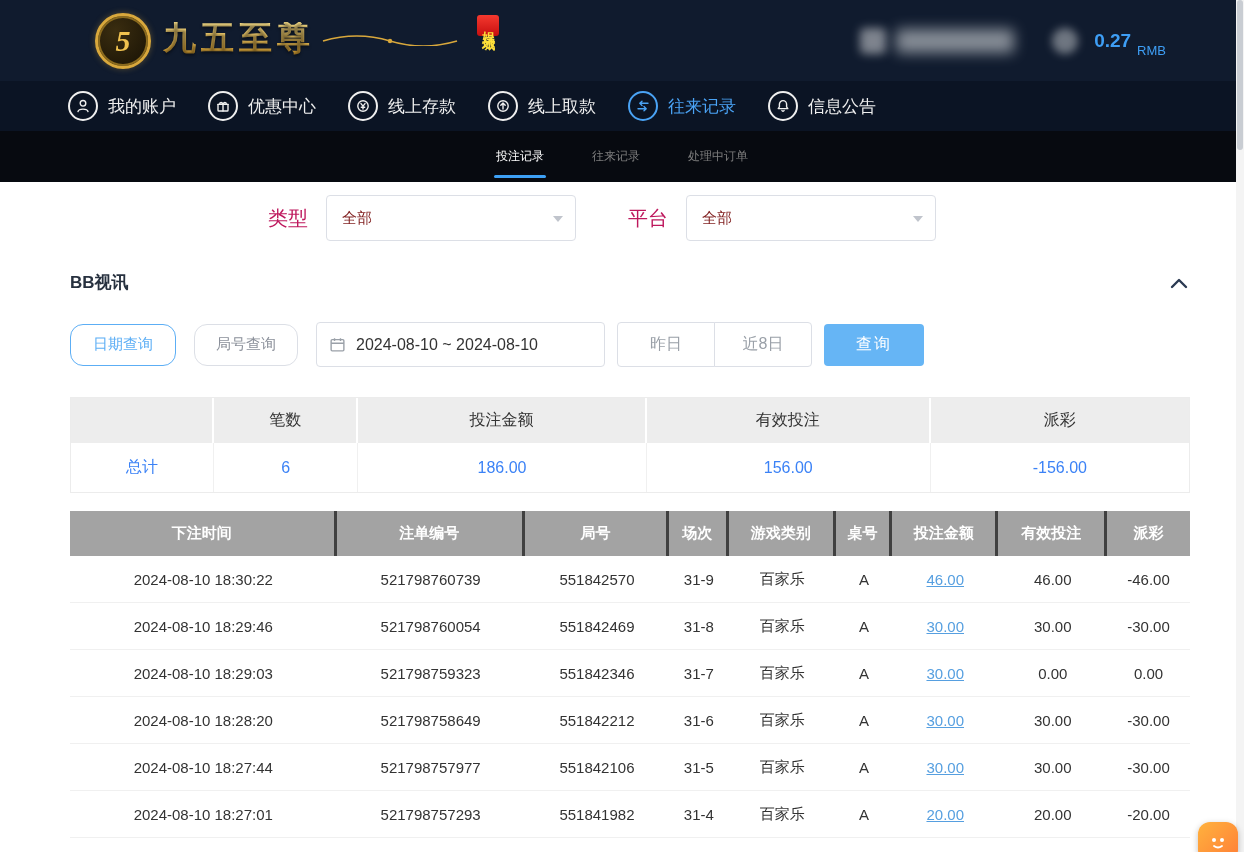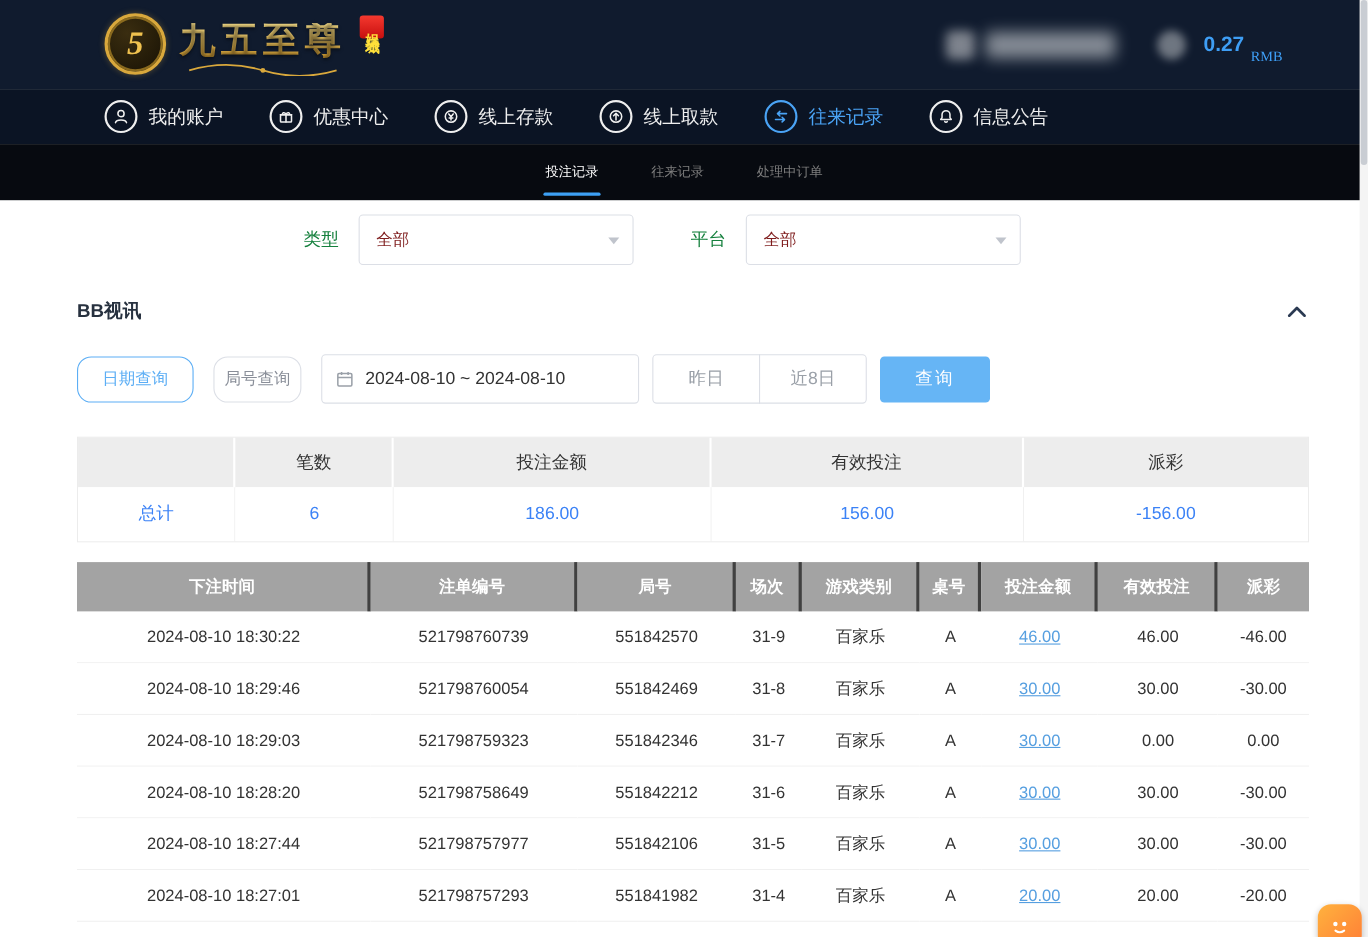--- a/index.html
+++ b/index.html
@@ -3,60 +3,60 @@
 <meta charset="utf-8">
 <style>
   * { margin:0; padding:0; box-sizing:border-box; }
   html,body { width:1244px; height:852px; }
   body { font-family:"Liberation Sans", sans-serif; background:#fff; overflow:hidden; position:relative; }
 
   
   .header { height:81px; background:#101b2e; display:flex; align-items:center; justify-content:space-between; padding:0 78px 0 95px; }
   .logo { display:flex; align-items:flex-start; gap:12px; position:relative; }
   .emblem { width:56px; height:56px; border-radius:50%; background:radial-gradient(circle at 35% 30%, #3a2d10, #171104); border:3px solid #d9a83c; box-shadow:inset 0 0 0 2px #8a6a1e, 0 0 6px rgba(217,168,60,.35); display:flex; align-items:center; justify-content:center; color:#f0c24f; font-family:"Liberation Serif", serif; font-size:30px; font-weight:bold; font-style:italic; }
-  .brand-wrap { display:flex; flex-direction:column; margin-top:9px; }
+  .brand-wrap { display:flex; flex-direction:row; margin-top:9px; }
   .brand-text { font-family:"Liberation Serif", serif; font-weight:bold; font-size:33px; letter-spacing:5px; background:linear-gradient(#f9e08a,#c8932a); -webkit-background-clip:text; background-clip:text; color:transparent; text-shadow:0 2px 3px rgba(0,0,0,.45); line-height:1; }
   .flourish { margin-top:3px; align-self:center; }
   .brand-badge { writing-mode:vertical-rl; font-size:13px; line-height:1.1; letter-spacing:3px; color:#ffe13a; background:linear-gradient(#f5392f,#c70f0f); padding:6px 4px; border-radius:3px; margin-top:2px; font-weight:bold; }
   .header-right { display:flex; align-items:center; }
   .blur-avatar { width:26px; height:26px; border-radius:5px; background:#8a8f98; filter:blur(5px); opacity:.9; }
   .blur-name { width:118px; height:24px; border-radius:4px; background:#9aa0a8; filter:blur(7px); opacity:.85; margin-left:10px; }
   .coin-blur { width:26px; height:26px; border-radius:50%; background:#79808a; filter:blur(4px); opacity:.9; margin-left:38px; }
   .balance-amount { color:#3e9ef5; font-size:19px; font-weight:bold; margin-left:16px; }
-  .balance-currency { color:#3e9ef5; font-size:13px; margin-left:6px; margin-top:20px;font-family:Liberation Serif, serif; }
-
-  
-  .nav { height:50px; background:#0b1424; display:flex; align-items:center; padding-left:95px; gap:42px; }
+  .balance-currency { color:#3e9ef5; font-size:13px; margin-left:6px; margin-top:20px; }
+
+  
+  .nav { height:50px; background:#0b1424; display:flex; align-items:center; padding-left:68px; gap:32px; }
   .nav-item { display:flex; align-items:center; gap:10px; color:#efefef; font-size:17px; cursor:pointer; white-space:nowrap; }
   .nav-item.active { color:#4aa3f5; }
   .nav-icon { width:30px; height:30px; border:2px solid currentColor; border-radius:50%; display:flex; align-items:center; justify-content:center; flex:0 0 auto; }
   .nav-icon svg { stroke:currentColor; fill:none; stroke-width:1.4; stroke-linecap:round; stroke-linejoin:round; }
 
   
   .tabbar { height:51px; background:#070a10; display:flex; justify-content:center; gap:44px; }
   .tab { display:flex; align-items:center; color:#7e7e7e; font-size:12px; position:relative; cursor:pointer; padding:0 2px; }
   .tab.active { color:#fff; }
   .tab.active::after { content:''; position:absolute; left:0; right:0; bottom:4px; height:3px; background:#3da0f5; border-radius:2px; }
 
   
   .filters { display:flex; justify-content:center; align-items:center; margin-top:13px; transform:translateX(-20px); }
-  .filter-label { font-size:16px; color:#15803d; margin-right:18px; }
+  .filter-label { font-size:20px; color:#be185d; margin-right:18px; }
   .filter-label.second { margin-left:52px; }
   .select { width:250px; height:46px; border:1px solid #dcdfe6; border-radius:4px; display:flex; align-items:center; padding:0 30px 0 15px; position:relative; font-size:15px; color:#7f1d1d; cursor:pointer; background:#fff; }
   .caret { position:absolute; right:12px; top:20px; width:0; height:0; border-left:5px solid transparent; border-right:5px solid transparent; border-top:6px solid #c0c4cc; }
 
   
   .content { margin-left:70px; margin-right:54px; }
   .section-row { display:flex; align-items:center; justify-content:space-between; margin-top:30px; }
   .section-title { font-size:17px; font-weight:bold; color:#27313f; }
 
   .query-bar { display:flex; align-items:center; margin-top:28px; }
   .btn { border-radius:13px; font-size:15px; display:flex; align-items:center; justify-content:center; cursor:pointer; background:#fff; }
   .btn-outline-blue { width:106px; height:42px; border:1px solid #5caef5; color:#5caef5; }
-  .btn-outline-gray { width:80px; height:42px; border:1px solid #dcdfe6; color:#8a8f99; margin-left:18px; }
+  .btn-outline-gray { width:104px; height:42px; border:1px solid #dcdfe6; color:#8a8f99; margin-left:18px; }
   .date-box { width:289px; height:45px; border:1px solid #dcdfe6; border-radius:4px; display:flex; align-items:center; padding:0 12px; margin-left:18px; font-size:16px; color:#333; gap:10px; cursor:pointer; background:#fff; }
   .quick-group { display:flex; margin-left:12px; }
   .quick-btn { width:98px; height:45px; border:1px solid #dcdfe6; background:#fff; color:#9aa0a8; font-size:16px; display:flex; align-items:center; justify-content:center; margin-left:-1px; cursor:pointer; }
   .quick-btn:first-child { border-radius:4px 0 0 4px; margin-left:0; }
   .quick-btn:last-child { border-radius:0 4px 4px 0; }
   .quick-btn.active { border-color:#5caef5; color:#5caef5; z-index:2; }
   .search-btn { width:100px; height:42px; background:#66b5f5; color:#fff; font-size:16px; border:none; border-radius:4px; margin-left:12px; letter-spacing:2px; cursor:pointer; }
 
   
   table { width:100%; border-collapse:separate; border-spacing:0; table-layout:fixed; }

